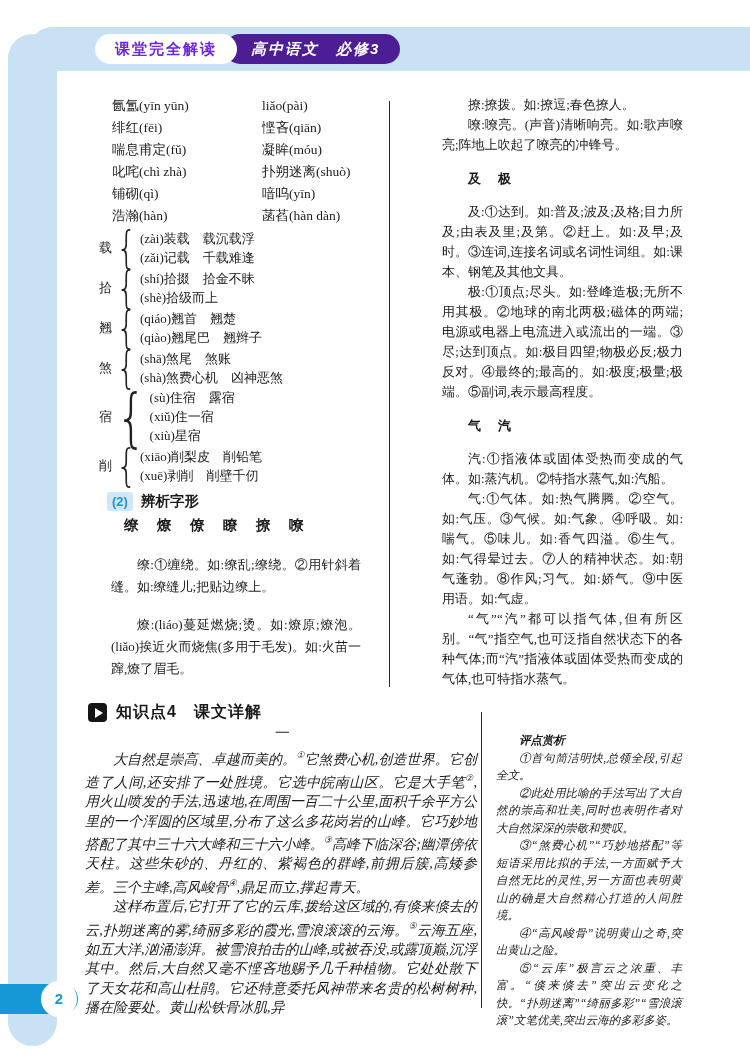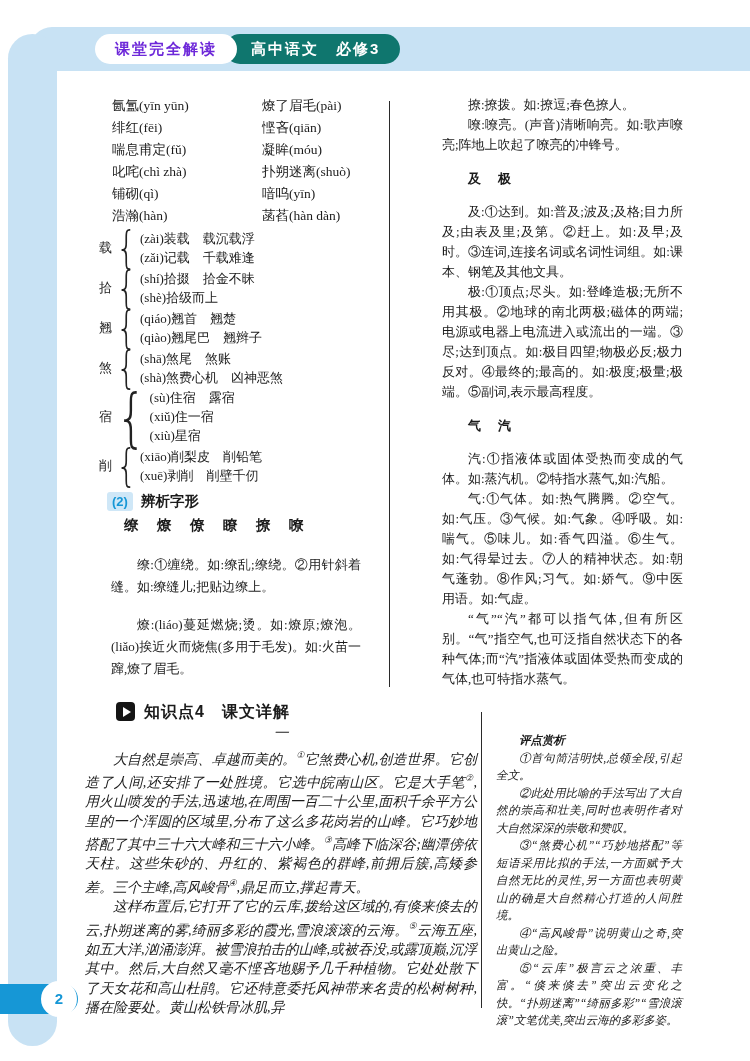--- a/index.html
+++ b/index.html
@@ -14,22 +14,22 @@
   
   .band{position:absolute;left:30px;top:27px;right:0;height:44px;
         background:#c8e2f4;border-radius:22px 0 0 22px;}
   .strip{position:absolute;left:8px;top:34px;width:49px;height:1012px;
          background:#c8e2f4;border-radius:25px;}
   .pills{position:absolute;left:95px;top:34px;display:flex;z-index:5;}
   .pill{height:30px;line-height:30px;border-radius:16px;
         font-family:"Liberation Sans", sans-serif;font-weight:bold;
         font-size:15px;padding:0 20px;letter-spacing:2px;white-space:nowrap;}
   .pill-white{background:#ffffff;color:#6d28d9;z-index:2;}
-  .pill-blue{background:#0f766e;color:#ffffff;margin-left:-12px;
-             padding-left:26px;z-index:1;}
+  .pill-blue{background:#4c1d95;color:#ffffff;margin-left:-12px;
+             padding-left:26px;z-index:1;font-style:italic;}
   .page-tab{position:absolute;left:0;top:984px;width:78px;height:30px;
             background:#1697d6;border-radius:0 15px 15px 0;z-index:6;}
   .page-circle{position:absolute;right:1px;top:-3px;width:36px;height:36px;
             background:#ffffff;border-radius:50%;box-sizing:border-box;
             border:4px solid #ffffff;color:#1697d6;font-weight:bold;
             text-align:center;line-height:28px;font-size:15px;
             font-family:"Liberation Sans", sans-serif;}
   
   .top{position:absolute;left:95px;top:95px;width:588px;height:602px;
        display:flex;overflow:hidden;}
@@ -50,21 +50,21 @@
          border-radius:3px;font-family:"Liberation Sans", sans-serif;
          font-size:13px;line-height:19px;}
   .sub2-title{margin-left:8px;font-weight:bold;font-size:14.5px;}
   .charsrow{font-weight:bold;font-size:14.5px;line-height:25px;
             text-indent:2em;letter-spacing:2px;}
   .def{font-size:13px;line-height:22px;text-indent:2em;text-align:justify;margin:16px;}
   .p{text-indent:2em;text-align:justify;margin:0;}
   .h{font-weight:bold;text-indent:2em;line-height:21px;letter-spacing:2px;}
   
   .ks-head{position:absolute;left:88px;top:702px;display:flex;
-           gap:9px;margin-left:28px;}
+           align-items:center;gap:9px;}
   .ks-icon{width:19px;height:19px;background:#151515;border-radius:4px;
            position:relative;flex:none;}
   .ks-icon::after{content:"";position:absolute;left:7px;top:4.5px;
            border-left:8px solid #ffffff;border-top:5px solid transparent;
            border-bottom:5px solid transparent;}
   .ks-title{font-weight:bold;font-size:16px;
            font-family:"Liberation Sans", sans-serif;letter-spacing:1px;}
   .read{position:absolute;left:85px;top:724px;width:392px;}
   .part{text-align:center;font-size:15px;line-height:18px;margin:0 0 4px 0;
         font-style:italic;}
@@ -87,21 +87,21 @@
 <div class="pills">
   <div class="pill pill-white">课堂完全解读</div>
   <div class="pill pill-blue">高中语文　必修3</div>
 </div>
 
 <div class="top">
   <div class="colL">
 
     <div class="pygrid">
       <span>氤氲(yīn yūn)</span>
-      <span>燎了眉毛(pài)</span>
+      <span>liǎo(pài)</span>
       <span>绯红(fēi)</span>
       <span>悭吝(qiān)</span>
       <span>喘息甫定(fǔ)</span>
       <span>凝眸(móu)</span>
       <span>叱咤(chì zhà)</span>
       <span>扑朔迷离(shuò)</span>
       <span>铺砌(qì)</span>
       <span>喑呜(yīn)</span>
       <span>浩瀚(hàn)</span>
       <span>菡萏(hàn dàn)</span>

